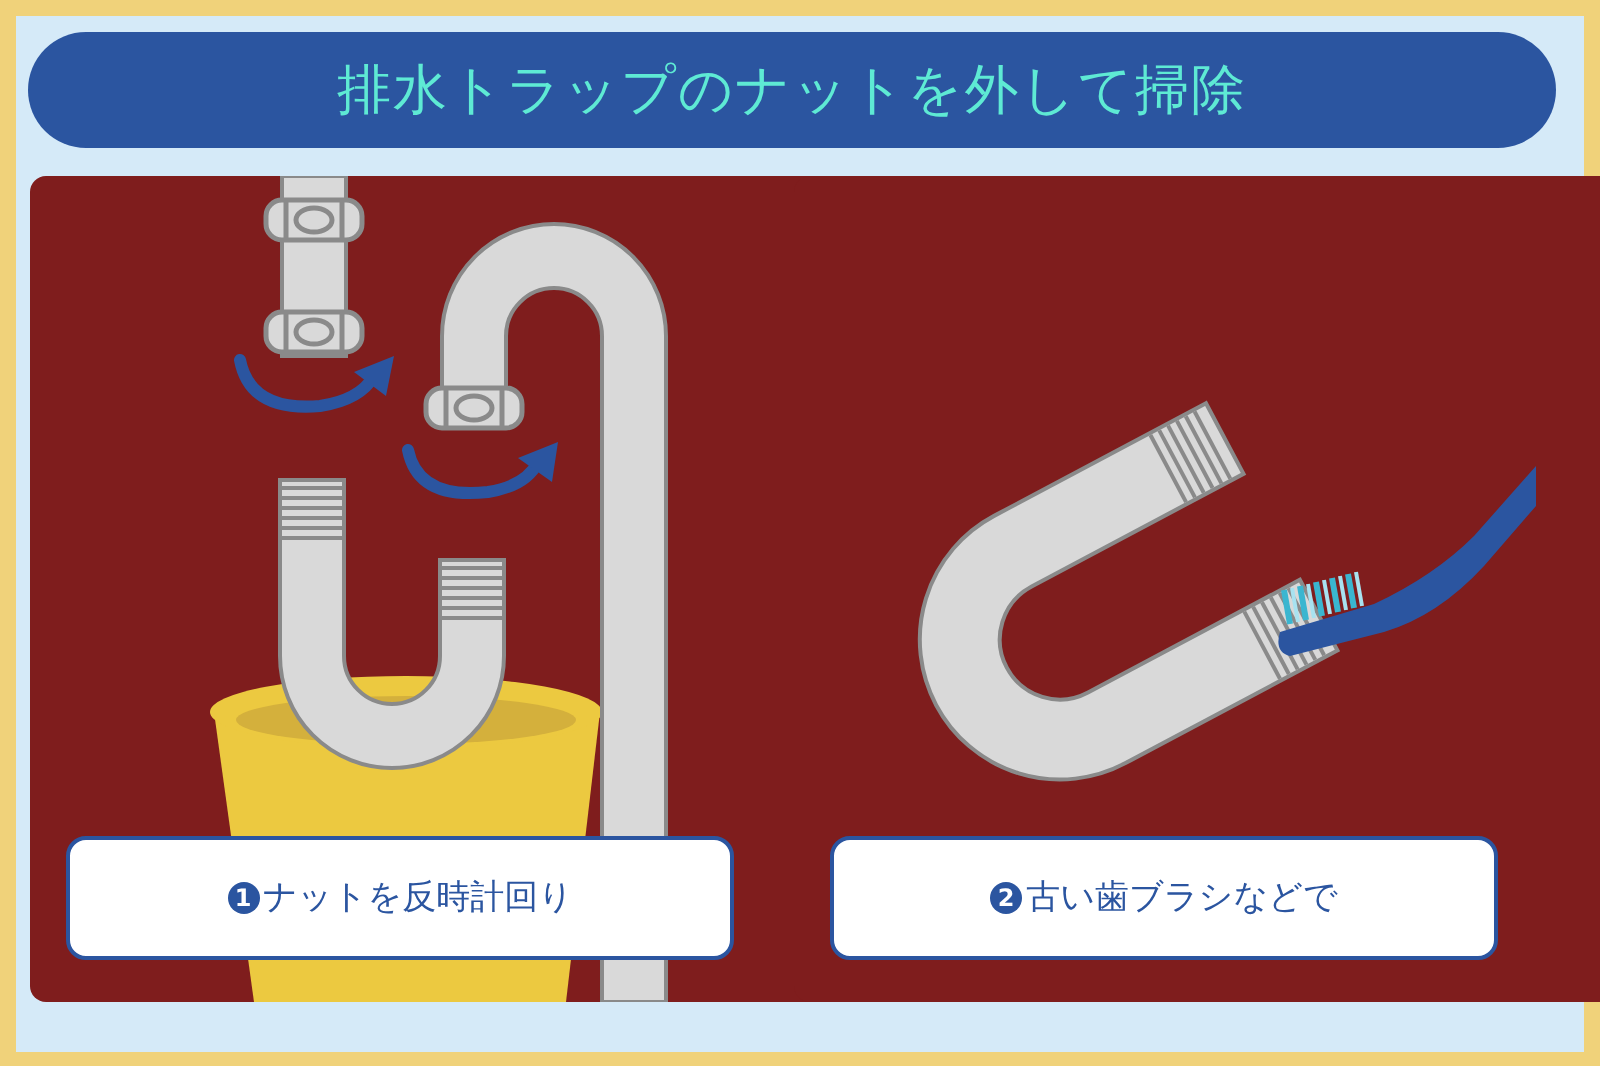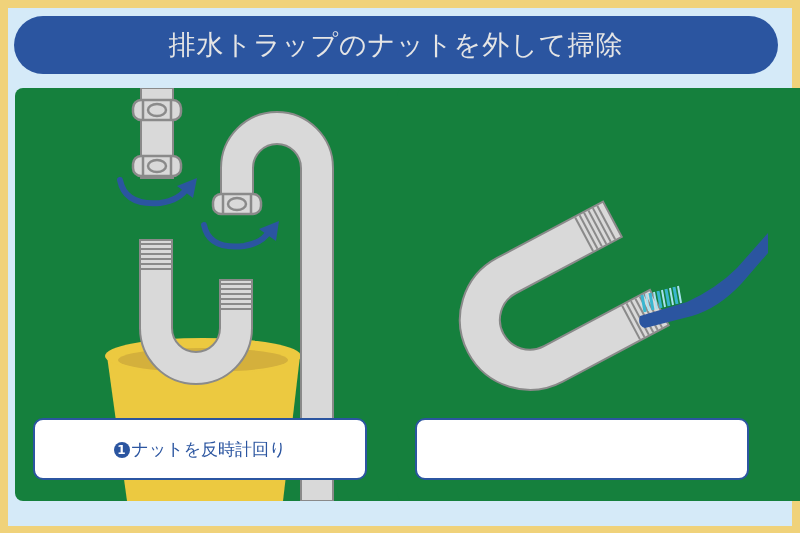--- a/index.html
+++ b/index.html
@@ -1,21 +1,21 @@
 <!DOCTYPE html>
 <html><head>
 <meta charset="utf-8">
 <style>
   html,body{margin:0;padding:0;}
   body{width:800px;height:533px;overflow:hidden;font-family:"DejaVu Sans","Liberation Sans",sans-serif;}
   .frame{position:absolute;left:0;top:0;width:800px;height:533px;background:#f0d27a;}
   .inner{position:absolute;left:8px;top:8px;width:784px;height:518px;background:#d5eaf8;}
   .title-bar{position:absolute;left:14px;top:16px;width:764px;height:58px;background:#2b55a0;border-radius:29px;display:flex;align-items:center;justify-content:center;}
-  .title-text{color:#e5e5e5;font-size:27px;letter-spacing:1px;}
-  .panel{position:absolute;top:88px;width:415px;height:413px;background:#15803d;border-radius:8px;overflow:hidden;}
+  .title-text{color:#5eead4;font-size:27px;letter-spacing:1px;}
+  .panel{position:absolute;top:88px;width:415px;height:413px;background:#7f1d1d;border-radius:8px;overflow:hidden;}
   .panel.left{left:15px;}
   .panel.right{left:397px;}
   .panel svg{position:absolute;left:0;top:0;}
   .caption{position:absolute;left:18px;width:334px;height:62px;top:330px;border:2px solid #2b55a0;border-radius:10px;background:#fff;display:flex;flex-direction:column;align-items:center;justify-content:center;color:#2b55a0;font-size:17px;line-height:25px;box-sizing:border-box;}
   .num{display:inline-block;width:16px;height:16px;border-radius:50%;background:#2b55a0;color:#fff;font-size:12px;line-height:16px;text-align:center;margin-right:2px;vertical-align:1px;font-weight:bold;}
 </style>
 </head>
 <body>
 
 <div class="frame">
@@ -123,14 +123,15 @@
       <g stroke="#a8e2f0" stroke-width="2">
         <line x1="252" y1="223" x2="249" y2="206"></line>
         <line x1="260" y1="221" x2="257" y2="204"></line>
         <line x1="268" y1="219" x2="265" y2="202"></line>
         <line x1="276" y1="217" x2="273" y2="200"></line>
         <line x1="284" y1="215" x2="281" y2="198"></line>
       </g>
     </g>
   </svg>
   <div class="caption">
+    <div><span class="num">2</span><span>古い歯ブラシなどで</span></div>
   </div>
 </div>
 
 </body></html>

